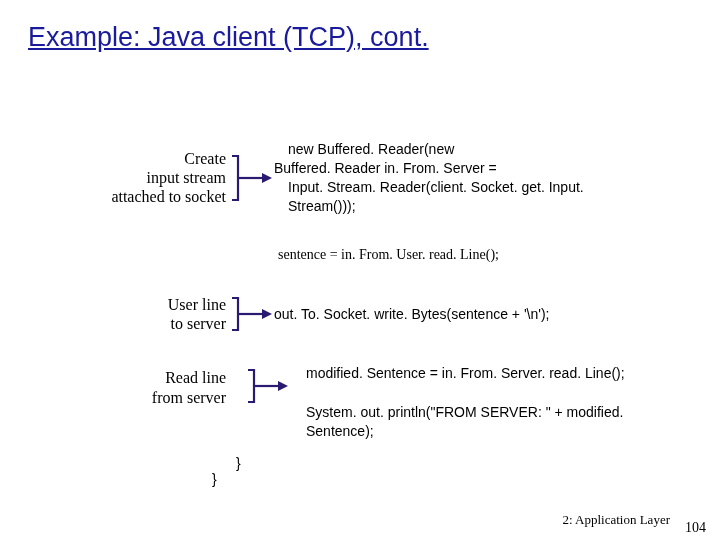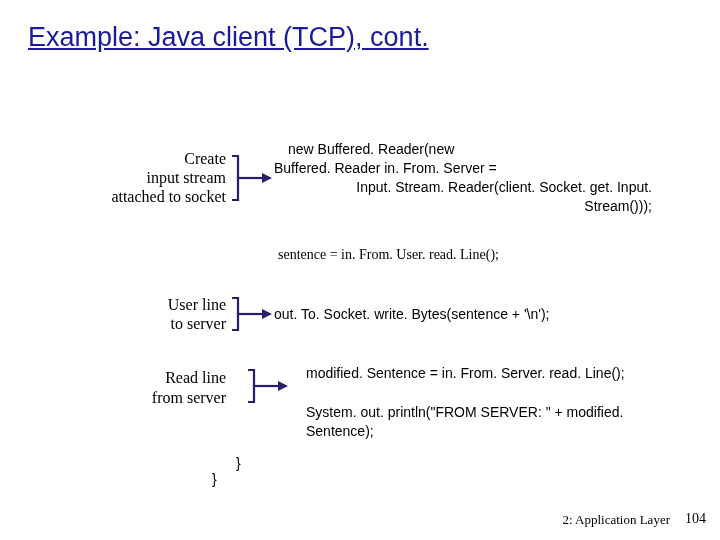--- a/index.html
+++ b/index.html
@@ -80,21 +80,21 @@
     position: absolute;
     right: 50px;
     bottom: 12px;
     font-family: "Comic Sans MS", "Chalkboard SE", cursive;
     font-size: 13px;
     margin-top: 43px;
   }
   .footer-page {
     position: absolute;
     right: 14px;
-    bottom: 13px;
+    bottom: 4px;
     font-family: Georgia, serif;
     font-size: 14px;
   }
 </style>
 </head>
 <body>
 
 <div class="title">Example: Java client (TCP), cont.</div>
 
 <div class="content">
@@ -106,21 +106,21 @@
     <div class="arrow">
       <svg width="44" height="52" viewBox="0 0 44 52">
         <path d="M4 4 H10 V48 H4" stroke="#2a1a70" stroke-width="2.2" fill="none"></path>
         <line x1="10" y1="26" x2="34" y2="26" stroke="#2a1a70" stroke-width="2.2"></line>
         <polygon points="34,21 44,26 34,31" fill="#2a1a70"></polygon>
       </svg>
     </div>
     <div class="code">
       <div style="padding-left:14px;">new Buffered. Reader(new</div>
       <div>Buffered. Reader in. From. Server =</div>
-      <div style="padding-left:14px;text-align:right;">Input. Stream. Reader(client. Socket. get. Input. Stream()));</div>
+      <div style="padding-left:14px;">Input. Stream. Reader(client. Socket. get. Input. Stream()));</div>
     </div>
   </div>
 
   <div class="code code-indent-2 standalone">sentence = in. From. User. read. Line();</div>
 
   <div class="row">
     <div class="label" style="white-space:pre-line;">User line
 to server</div>
     <div class="arrow">
       <svg width="44" height="40" viewBox="0 0 44 40">

